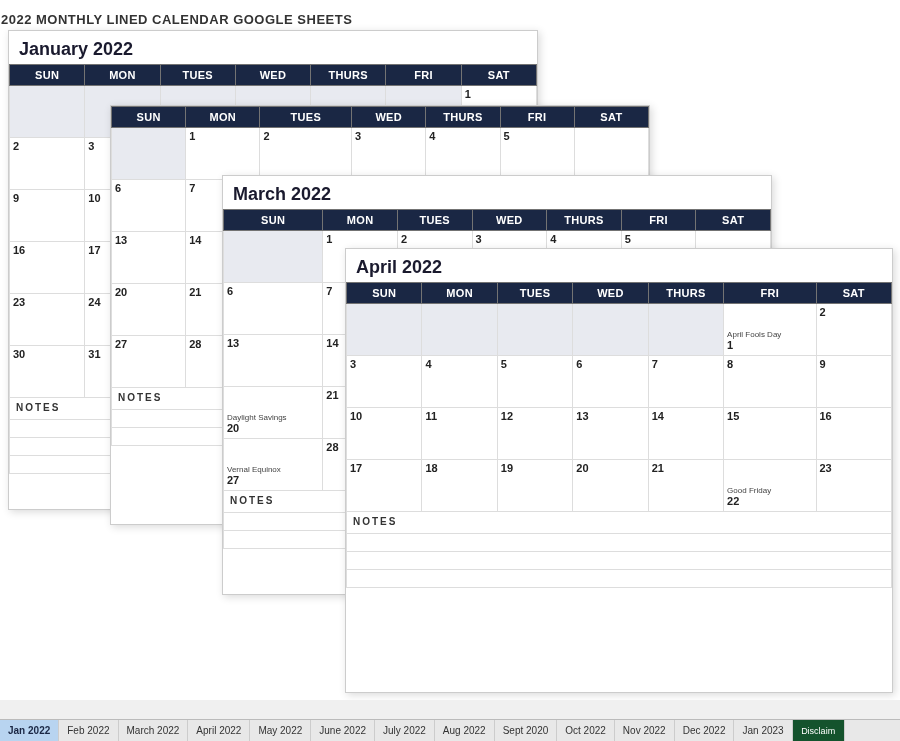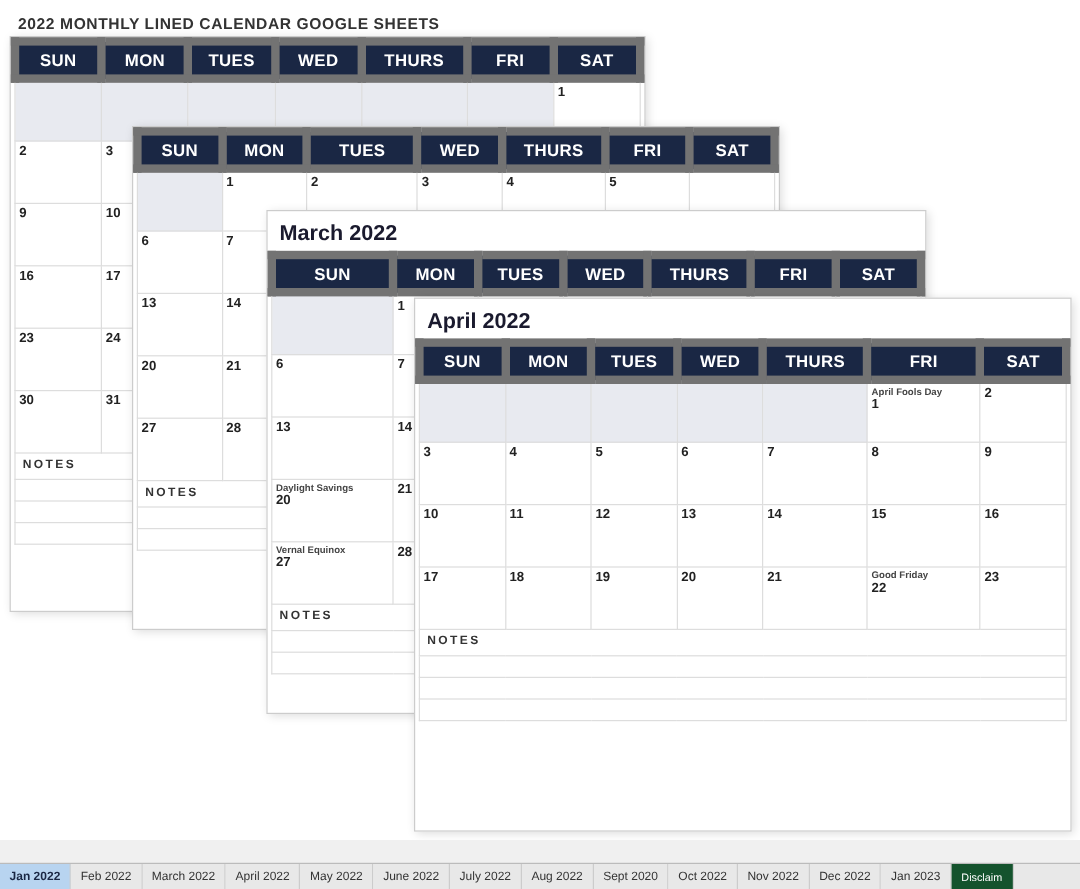--- a/index.html
+++ b/index.html
@@ -12,21 +12,21 @@
       position: relative;
     }
 
     
     .main-area {
       background: white;
       width: 900px;
       height: 700px;
       position: relative;
       overflow: hidden;
-      padding: 12px 15px 0 15px;
+      padding: 12px 15px 0 1px;
     }
 
     .page-title {
       font-size: 13px;
       font-weight: bold;
       color: #333;
       margin-bottom: 8px;
       letter-spacing: 0.5px;
     }
 
@@ -46,25 +46,25 @@
     }
 
     .cal-grid {
       width: 100%;
       border-collapse: collapse;
     }
 
     .cal-grid th {
       background: #1a2744;
       color: white;
-      font-size: 14px;
+      font-size: 11px;
       font-weight: bold;
       text-align: center;
       padding: 4px 2px;
-      border: 7px solid #737373;
+      border: 1px solid #737373;
       letter-spacing: 0.3px;
     }
 
     .cal-grid td {
       border: 1px solid #ddd;
       vertical-align: top;
       padding: 2px 3px;
       height: 52px;
       font-size: 11px;
       font-weight: bold;
@@ -75,23 +75,24 @@
     .cal-grid td.empty {
       background: #e8eaf0;
     }
 
     .notes-row td {
       height: 18px !important;
     }
 
     .holiday-label {
       font-size: 8px;
-      font-weight: bold;
+      font-weight: normal;
       color: #444;
       display: block;
+      margin-top: 24px;
     }
 
     .day-num {
       display: block;
       font-size: 11px;
       font-weight: bold;
     }
 
     
     .notes-header td {
@@ -143,20 +144,21 @@
       font-size: 9px;
     }
   </style>
 </head>
 <body>
 
 <div class="main-area">
   <div class="page-title">2022 MONTHLY LINED CALENDAR GOOGLE SHEETS</div>
 
   <div class="cal-card" style="left:8px; top:30px; width:530px; height:480px; z-index:1;">
+    <div class="cal-title">January 2022</div>
     <table class="cal-grid">
       <thead>
         <tr>
           <th>SUN</th>
           <th>MON</th>
           <th>TUES</th>
           <th>WED</th>
           <th>THURS</th>
           <th>FRI</th>
           <th>SAT</th>

